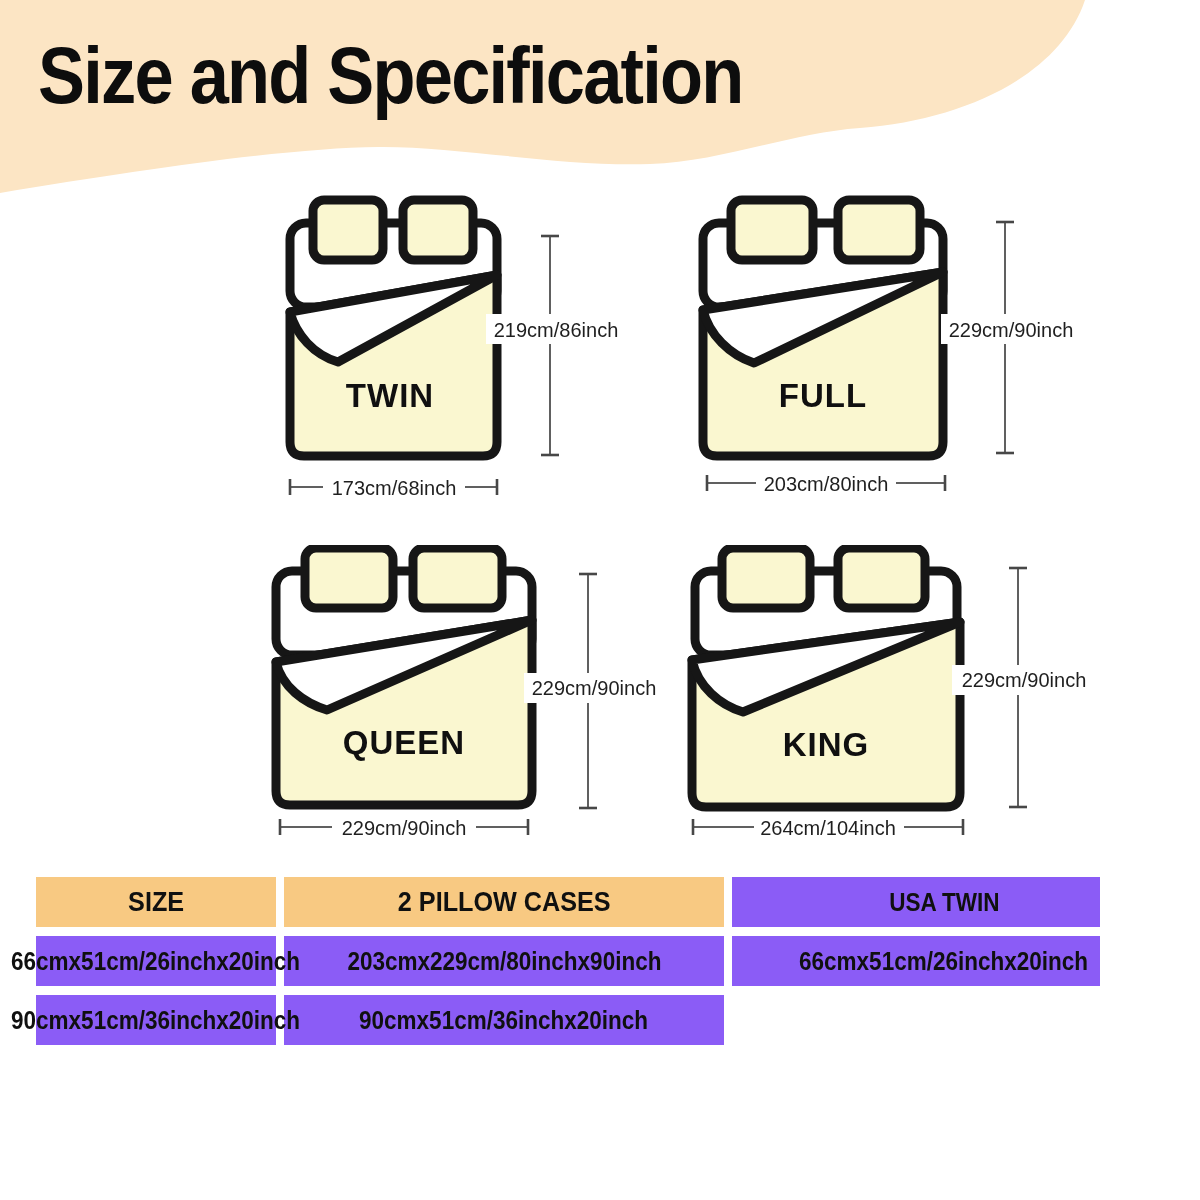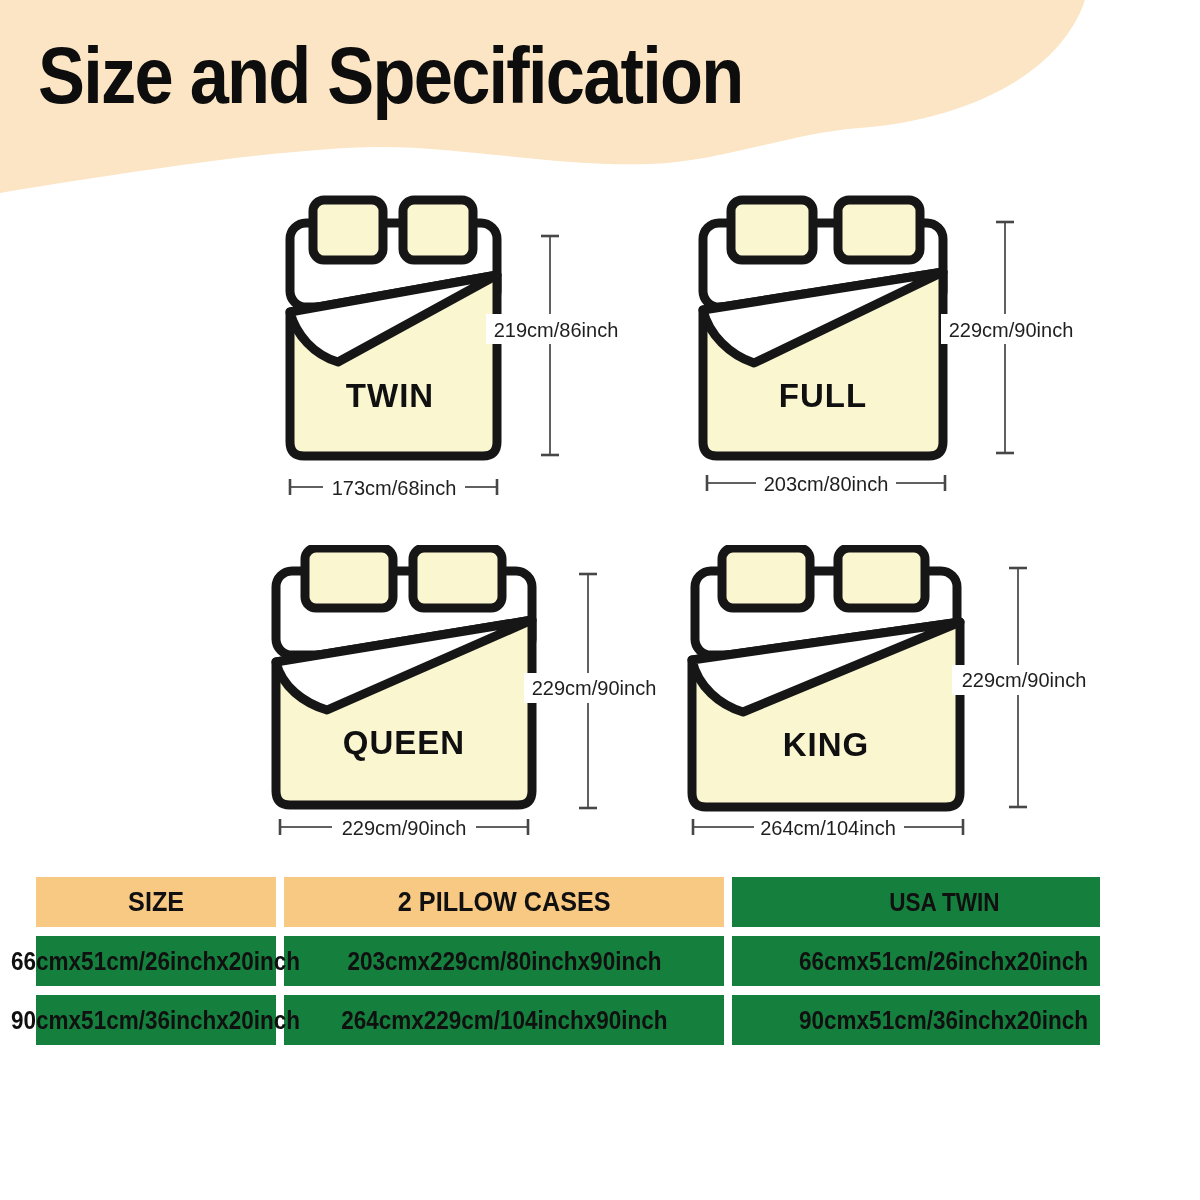--- a/index.html
+++ b/index.html
@@ -24,21 +24,21 @@
   .cap{stroke:#474747;stroke-width:2.6;}
   .bed-name{font-size:33px;font-weight:bold;letter-spacing:1px;fill:#101010;}
   .dim-label{font-size:20px;fill:#1f1f1f;}
   .spec-table{
     position:absolute;left:36px;top:877px;width:1128px;
     display:grid;grid-template-columns:240px 440px 424px;
     grid-auto-rows:50px;gap:9px 8px;
   }
   .cell{
     display:flex;align-items:center;justify-content:center;
-    background:#15803d;color:#101010;font-weight:bold;font-size:25px;
+    background:#8b5cf6;color:#101010;font-weight:bold;font-size:25px;
   }
   .cell.head{background:#f8c982;font-size:28px;}
   .cell span{display:inline-block;transform:scaleX(.9);white-space:nowrap;}
 </style>
 </head>
 <body>
 
 <div class="canvas">
 
   <svg class="banner-svg" width="1200" height="240" viewBox="0 0 1200 240">
@@ -167,20 +167,17 @@
       </div>
     <div class="cell">
         <span>66cmx51cm/26inchx20inch</span>
       </div>
 
     <div class="cell">
         <span>90cmx51cm/36inchx20inch</span>
       </div>
 
     <div class="cell">
-        <span>264cmx229cm/104inchx90inch</span>
-      </div>
-    <div class="cell">
         <span>90cmx51cm/36inchx20inch</span>
       </div>
   </div>
 
 </div>
 
 </body></html>

